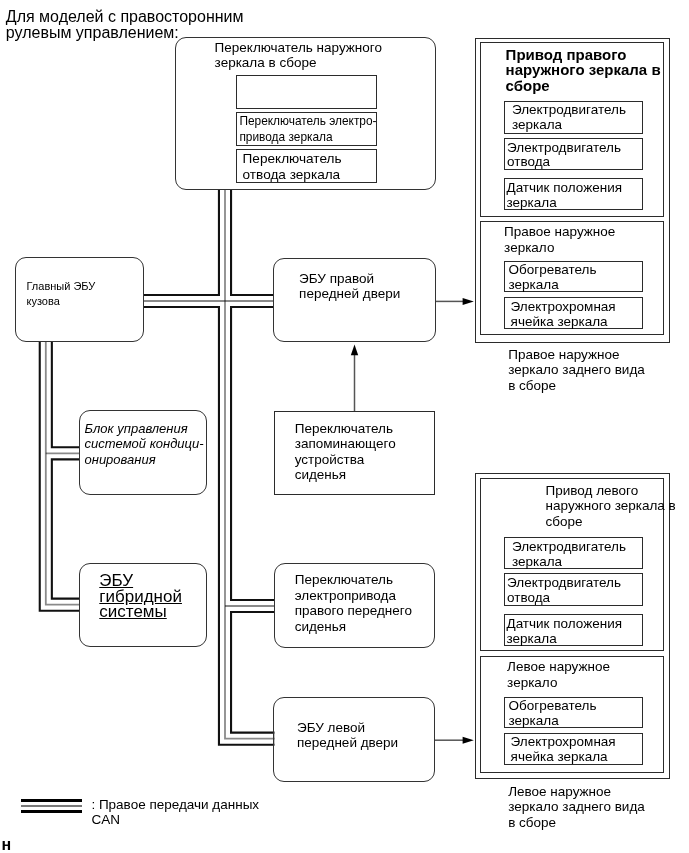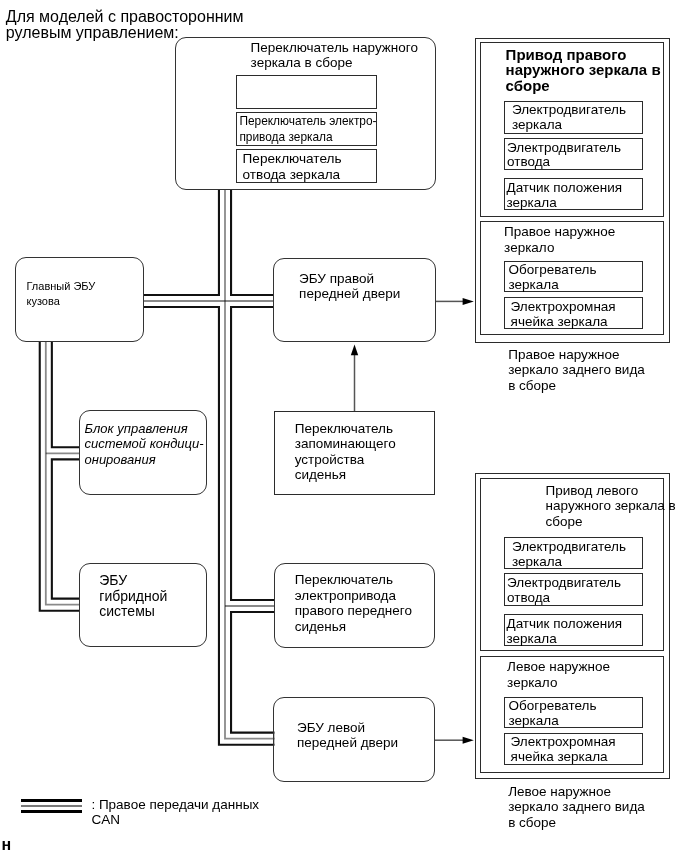--- a/index.html
+++ b/index.html
@@ -38,38 +38,38 @@
 <path d="M 473.8 740.2 L 462.6 736.7 L 462.6 743.7 Z" fill="#000"></path>
 </g>
 <g>
 <line x1="354.5" y1="411" x2="354.5" y2="353.4" stroke="#555555" stroke-width="1.5"></line>
 <path d="M 354.5 344.4 L 350.8 355.2 L 358.2 355.2 Z" fill="#000"></path>
 </g>
 </svg>
 <div class="tx" style="left:5.8px;top:8.7px;font-size:16px;line-height:16.3px;">Для моделей с правосторонним
 рулевым управлением:</div>
 <div class="rbox" style="left:175px;top:37px;width:261px;height:153px;border-radius:11px"></div>
-<div class="tx" style="left:214.6px;top:39.8px;font-size:13.5px;line-height:15.5px;margin-left:36px;">Переключатель наружного
+<div class="tx" style="left:214.6px;top:39.8px;font-size:13.5px;line-height:15.5px;">Переключатель наружного
 зеркала в сборе</div>
 <div class="sbox" style="left:236px;top:74.6px;width:141px;height:34px"></div>
 <div class="sbox" style="left:236px;top:111.8px;width:141px;height:34.5px"></div>
 <div class="tx" style="left:239.4px;top:113.2px;font-size:11.9px;line-height:16px;">Переключатель электро-
 привода зеркала</div>
 <div class="sbox" style="left:236px;top:149.4px;width:141px;height:33.9px"></div>
 <div class="tx" style="left:242.6px;top:150.9px;font-size:13.6px;line-height:16px;">Переключатель
 отвода зеркала</div>
 <div class="rbox" style="left:15px;top:257px;width:129px;height:85px;border-radius:11px"></div>
 <div class="tx" style="left:26.5px;top:279px;font-size:11px;line-height:15.4px;">Главный ЭБУ
 кузова</div>
 <div class="rbox" style="left:78.8px;top:409.8px;width:128.4px;height:85.3px;border-radius:11px"></div>
 <div class="tx" style="left:84.5px;top:420.7px;font-size:13px;line-height:15.5px;font-style:italic;">Блок управления
 системой кондици-
 онирования</div>
 <div class="rbox" style="left:78.8px;top:562.6px;width:128.4px;height:84.8px;border-radius:11px"></div>
-<div class="tx" style="left:99.3px;top:573.2px;font-size:14px;line-height:15.6px;">ЭБУ
+<div class="tx" style="left:99.3px;top:573.2px;font-size:17px;line-height:15.6px;text-decoration:underline;">ЭБУ
 гибридной
 системы</div>
 <div class="rbox" style="left:273.2px;top:258.3px;width:162.5px;height:83.5px;border-radius:11px"></div>
 <div class="tx" style="left:299.1px;top:270.8px;font-size:13.5px;line-height:15.6px;">ЭБУ правой
 передней двери</div>
 <div class="sbox" style="left:274.4px;top:411.3px;width:160.4px;height:83.6px"></div>
 <div class="tx" style="left:294.7px;top:420.5px;font-size:13.5px;line-height:15.65px;">Переключатель
 запоминающего
 устройства
 сиденья</div>

